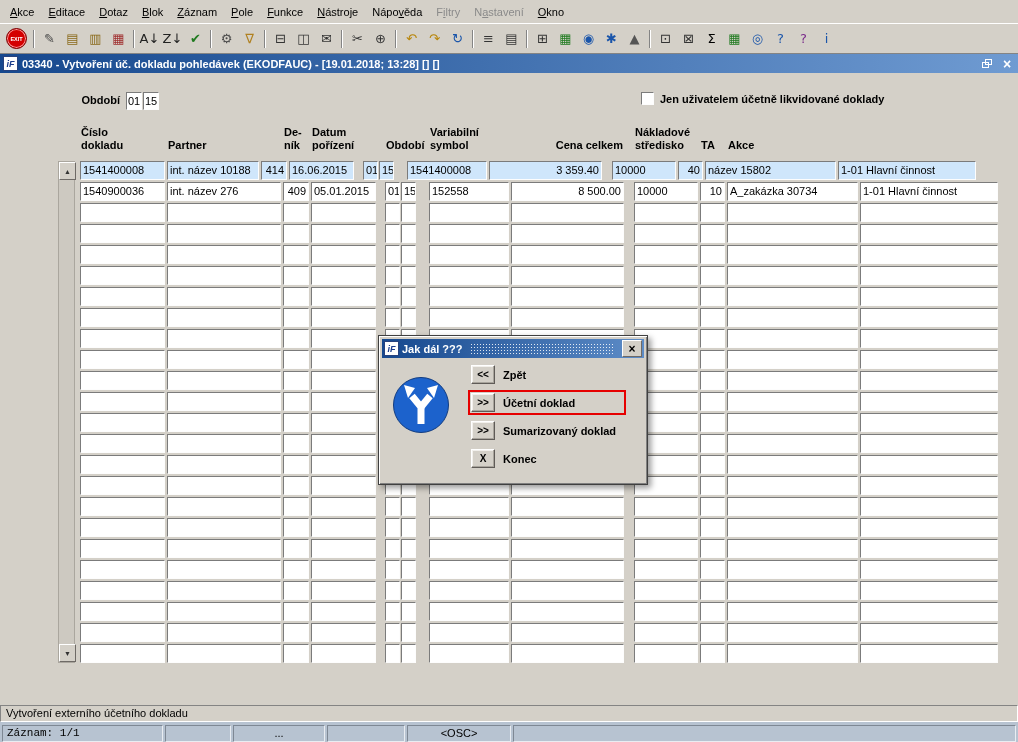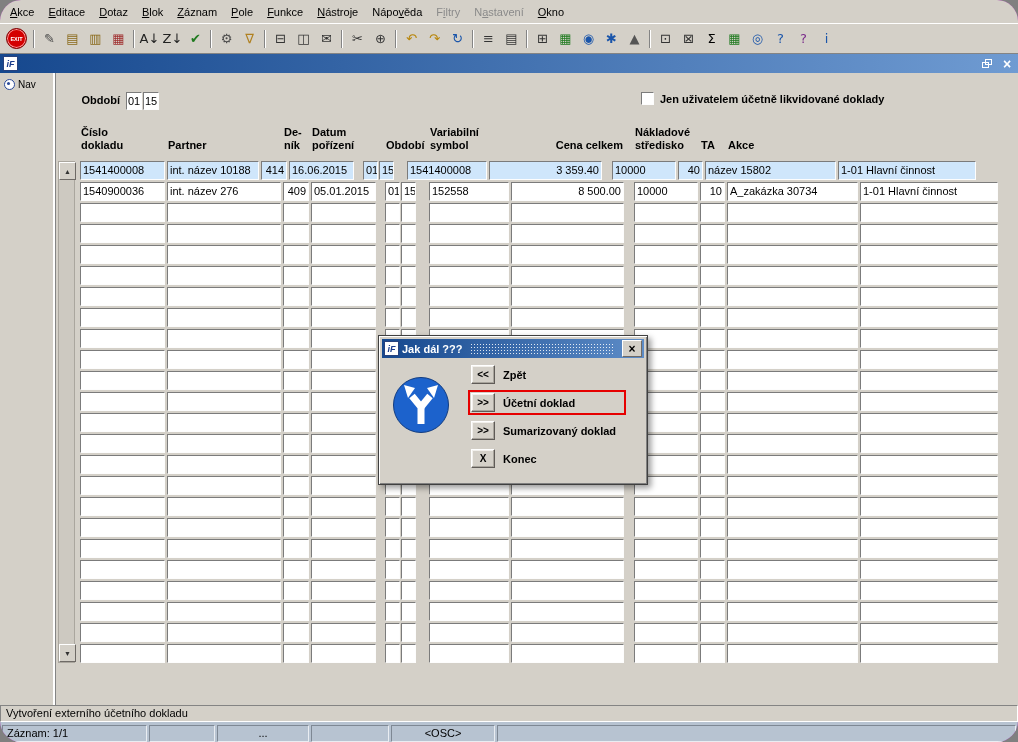--- a/index.html
+++ b/index.html
@@ -1,17 +1,17 @@
 <!DOCTYPE html>
 <html><head>
 <meta charset="utf-8">
 <style>
   html,body{margin:0;padding:0;background:#808080;}
   #app{position:relative;width:1018px;height:742px;background:#a21caf;
-       font-family:"Liberation Sans",sans-serif;font-size:11px;color:#000;overflow:hidden;border-radius:21px;}
+       font-family:"Liberation Sans",sans-serif;font-size:11px;color:#000;overflow:hidden;}
   
   .menubar{height:23px;display:flex;align-items:center;padding:0 3px;background:#d4d0c8;}
   .menu-item{padding:2px 7px;cursor:default;white-space:nowrap;}
   .menu-item.disabled{color:#8a8a8a;}
   
   .toolbar{height:29px;display:flex;align-items:center;padding:0 3px;background:#d4d0c8;
            border-top:1px solid #ffffff;border-bottom:1px solid #848484;}
   .tb-icon{width:23px;height:22px;display:flex;align-items:center;justify-content:center;
            font-family:"DejaVu Sans","Liberation Sans",sans-serif;font-size:13px;cursor:default;}
   .tb-exit{width:19px;height:19px;border-radius:50%;background:#d40000;color:#fff;
@@ -146,39 +146,34 @@
       <span class="tb-icon" style="color: rgb(0, 0, 0);">Σ</span>
       <span class="tb-icon" style="color: rgb(31, 122, 31);">▦</span>
       <span class="tb-icon" style="color: rgb(26, 85, 170);">◎</span>
       <span class="tb-icon" style="color: rgb(26, 85, 170);">?</span>
       <span class="tb-icon" style="color: rgb(122, 42, 138);">?</span>
       <span class="tb-icon" style="color: rgb(26, 85, 170);">i</span>
     </div>
 
   <div class="mdi-titlebar">
     <span class="app-icon">iF</span>
+    <span class="mdi-title">03340 - Vytvoření úč. dokladu pohledávek (EKODFAUC) - [19.01.2018; 13:28] [] []</span>
     <span class="mdi-controls">
       <span class="mdi-btn">
         <svg width="11" height="10" viewBox="0 0 11 10">
           <rect x="0.5" y="3.5" width="6" height="5" fill="none" stroke="#fff"></rect>
           <rect x="3.5" y="0.5" width="6" height="5" fill="none" stroke="#fff"></rect>
         </svg>
       </span>
       <span class="mdi-btn mdi-close">×</span>
     </span>
   </div>
 
   <div class="client">
 
-    <div class="sidebar">
-      <div class="nav-toggle">
-        <span class="radio"></span>
-        <span>Nav</span>
-      </div>
-    </div>
 
     <div class="formarea">
       <span class="obdobi-label">Období</span>
       <span class="minifield sunken" style="left:70px;">01</span>
       <span class="minifield sunken" style="left:87px;">15</span>
 
       <span class="checkbox sunken"></span>
       <span class="checkbox-label">Jen uživatelem účetně likvidované doklady</span>
 
       <div class="thead">
@@ -582,21 +577,21 @@
       </div>
     </div>
 
   </div>
 
   <div class="statusstrip">
     <span>Vytvoření externího účetního dokladu</span>
   </div>
 
   <div class="bottombar">
-      <div class="bcell" style="width: 145px;">Záznam: 1/1</div>
+      <div class="bcell" style="width: 161px; font-family: Liberation Mono, monospace;">Záznam: 1/1</div>
       <div class="bcell" style="width: 66px;"></div>
       <div class="bcell" style="width: 92px; text-align: center;">...</div>
       <div class="bcell" style="width: 78px;"></div>
       <div class="bcell" style="width: 104px; text-align: center;">&lt;OSC&gt;</div>
       <div class="bcell" style="flex: 1 1 0%;"></div>
     </div>
 
 </div>
 
 </body></html>

